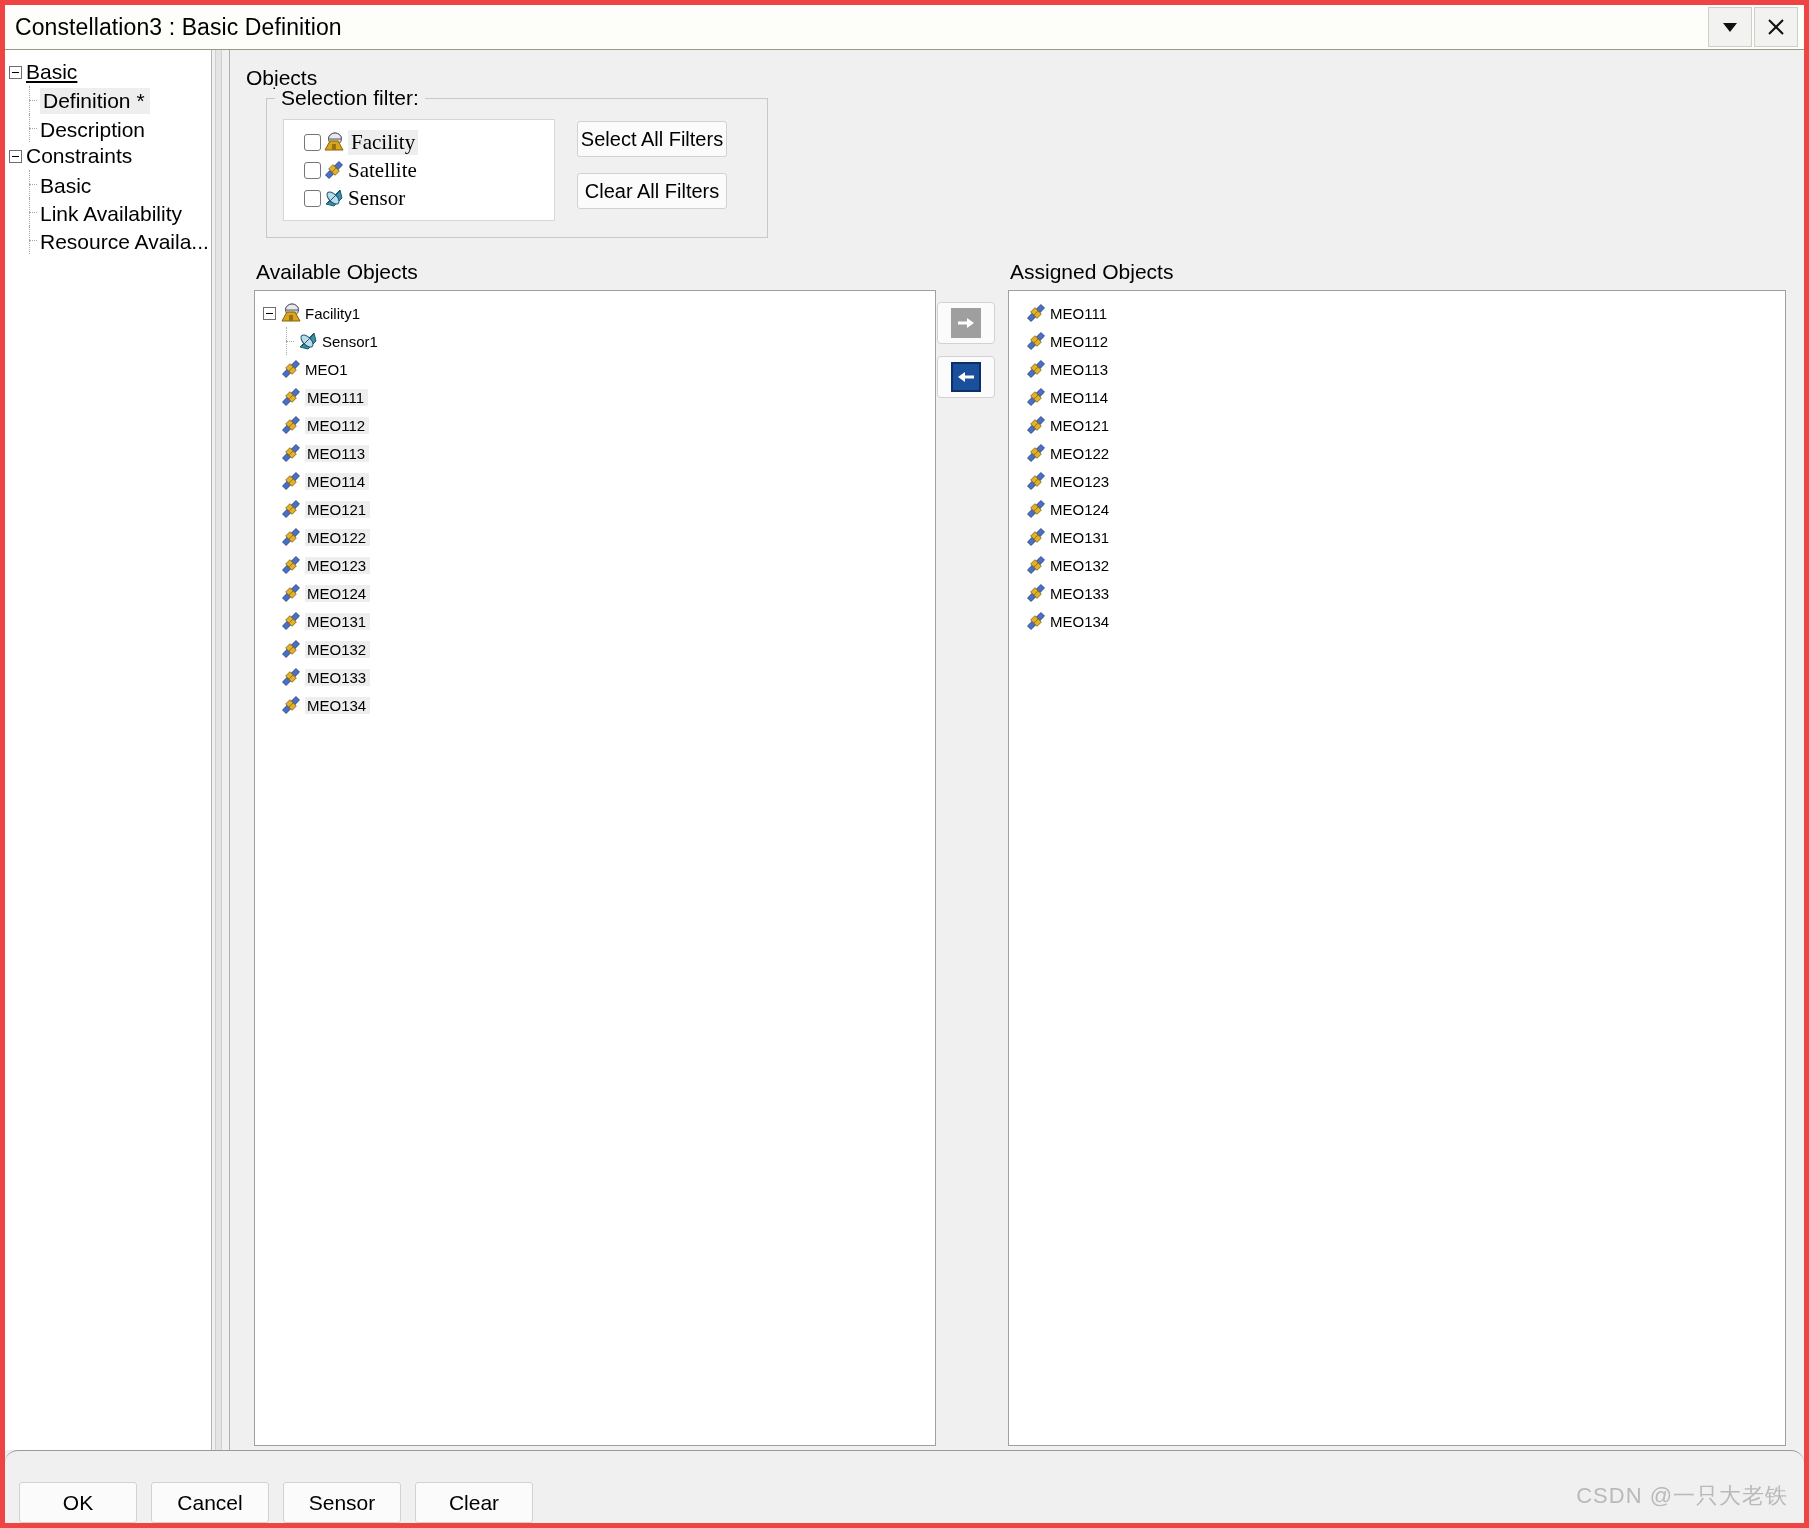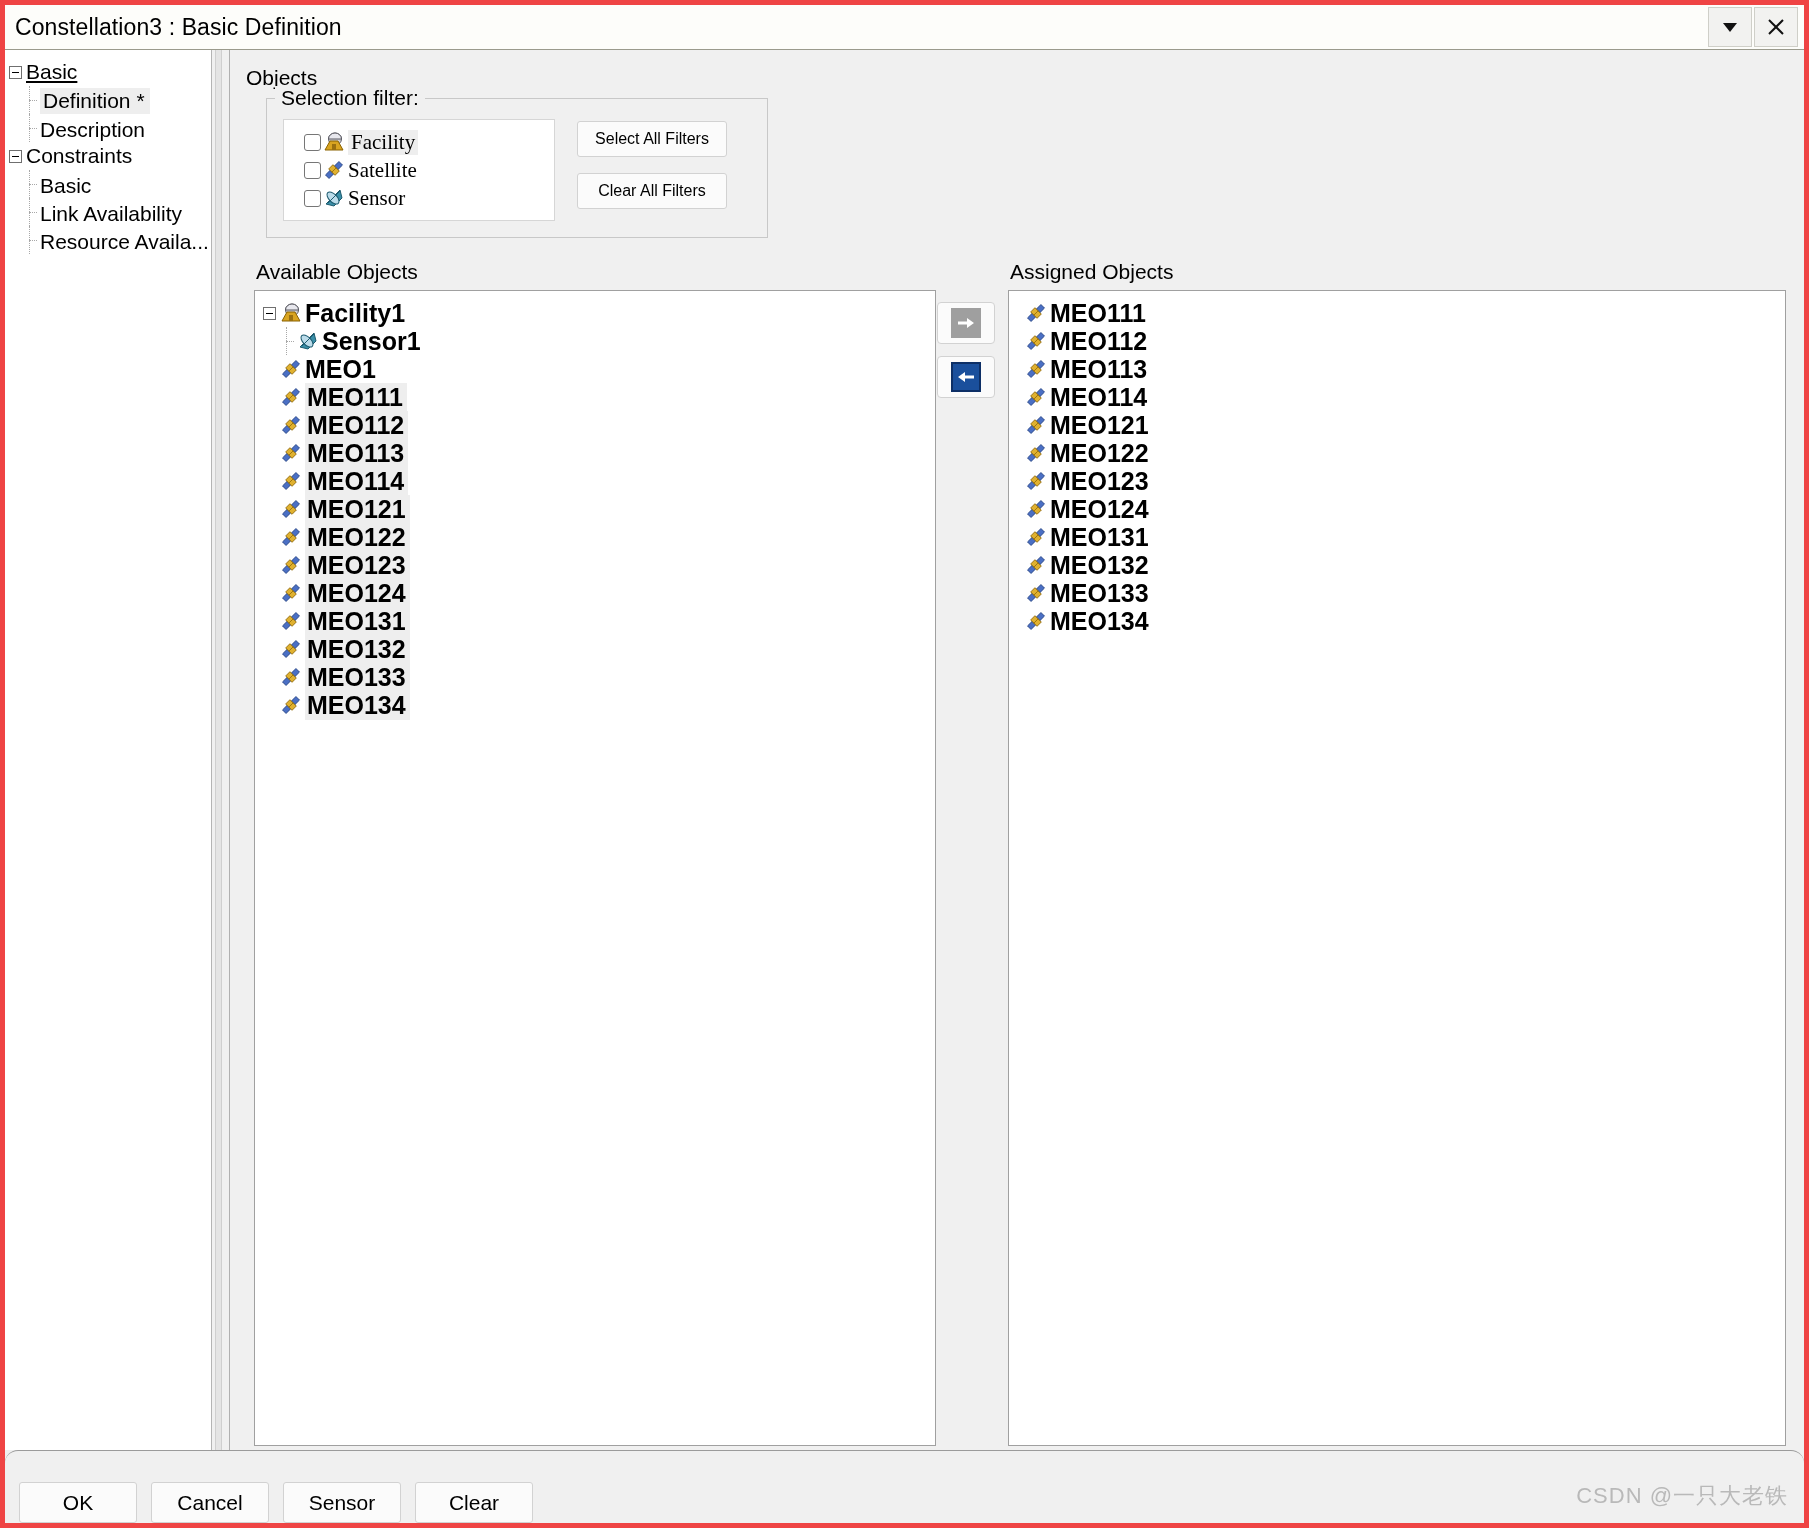--- a/index.html
+++ b/index.html
@@ -204,21 +204,21 @@
     display: flex;
     flex-direction: column;
     gap: 16px;
     padding-top: 2px;
   }
   .btn {
     background: #fbfbfb;
     border: 1px solid #d2d2d2;
     border-radius: 3px;
     font-family: "Liberation Sans", sans-serif;
-    font-size: 16px;
+    font-size: 20px;
     color: #000;
     cursor: pointer;
     padding: 0;
   }
   .btn-filter { width: 150px; height: 36px; }
 
   
   .lists-row {
     display: flex;
     flex: 1;
@@ -243,21 +243,21 @@
   }
   .listbox.assigned-box { padding-left: 16px; }
   .item-row {
     display: flex;
     align-items: center;
     height: 28px;
     white-space: nowrap;
     cursor: default;
   }
   .item-row.sub { padding-left: 17px; }
-  .item-label { font-size: 25px; font-weight: bold; }
+  .item-label { font-size: 15px; }
   .item-label.sel { background: #eeeeee; padding: 0 4px 0 2px; }
 
   
   .xfer {
     width: 60px; min-width: 60px;
     display: flex;
     flex-direction: column;
     align-items: center;
     padding-top: 42px;
     gap: 12px;

